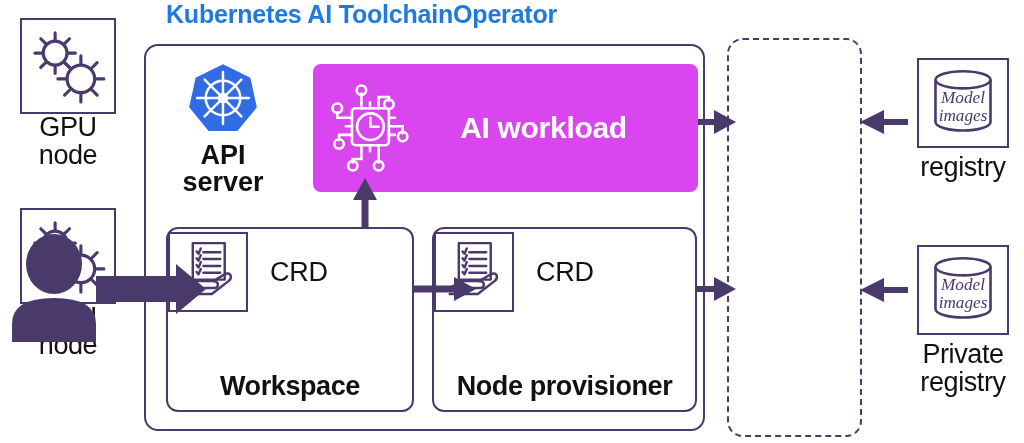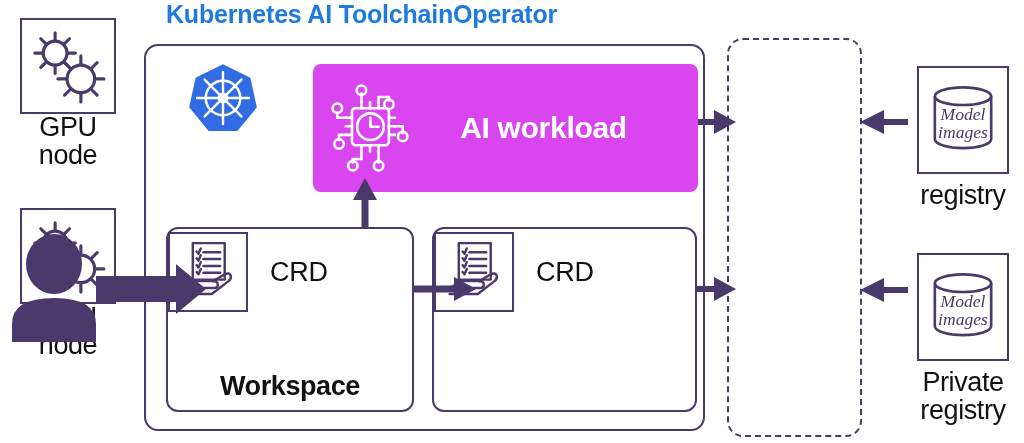--- a/index.html
+++ b/index.html
@@ -150,24 +150,24 @@
   
   .registry {
     position: absolute;
     left: 908px;
     width: 110px;
     text-align: center;
   }
   #public-registry { top: 58px; }
   #private-registry { top: 245px; }
   .registry-icon-frame {
-    width: 92px; height: 108px;
+    width: 92px; height: 90px;
     border: 2.5px solid #4a3a6b;
     box-sizing: border-box;
-    margin: 8px auto;
+    margin: 0 auto;
   }
   .registry-icon-frame svg { width: 100%; height: 100%; display: block; }
   .registry-label {
     font-size: 27px;
     line-height: 1.02;
     margin-top: 6px;
     color: #111;
     letter-spacing: -0.4px;
   }
 
@@ -210,20 +210,24 @@
       <line x1="50" y1="26" x2="50" y2="43"></line>
       <line x1="50" y1="57" x2="50" y2="74"></line>
       <line x1="26" y1="50" x2="43" y2="50"></line>
       <line x1="57" y1="50" x2="74" y2="50"></line>
       <line x1="33" y1="33" x2="44.7" y2="44.7"></line>
       <line x1="55.3" y1="55.3" x2="67" y2="67"></line>
       <line x1="67" y1="33" x2="55.3" y2="44.7"></line>
       <line x1="44.7" y1="55.3" x2="33" y2="67"></line>
     </g>
   </svg>
+  <div id="api-server-label">
+    <div>API</div>
+    <div>server</div>
+  </div>
 </div>
 
 <div id="ai-workload-box">
   <svg id="ai-workload-icon" viewBox="0 0 100 104">
     <g stroke="#ffffff" stroke-width="3" fill="none" stroke-linecap="round">
       <rect x="29" y="29" width="43" height="43" rx="4"></rect>
       <circle cx="50.5" cy="50.5" r="15.5"></circle>
       <line x1="50.5" y1="40" x2="50.5" y2="50.5"></line>
       <line x1="50.5" y1="50.5" x2="60" y2="50.5"></line>
 
@@ -302,20 +306,21 @@
           <polyline points="35,32 37.5,35 40.5,28"></polyline>
           <polyline points="35,41 37.5,44 40.5,37"></polyline>
           <polyline points="35,50 37.5,53 40.5,46"></polyline>
           <path d="M14 74 L33 62 L57 62 Q63 62 63 67 Q63 71 57 71 L40 71"></path>
           <path d="M57 62 L72 53 Q78 50 80 55 Q81 59 77 62 L55 79 L18 79"></path>
         </g>
       </svg>
     </div>
     <div class="crd-label">CRD</div>
   </div>
+  <div class="component-title">Node provisioner</div>
 </div>
 
 <div id="gpu-group"></div>
 
 <div class="gpu-node" id="gpu-node-1">
   <div class="gpu-icon-frame">
     <svg viewBox="0 0 100 100">
       <g stroke="#4a3a6b" stroke-width="3.4" fill="none" stroke-linecap="round">
         <circle cx="36" cy="36" r="13"></circle>
         <line x1="36" y1="14" x2="36" y2="22"></line>

